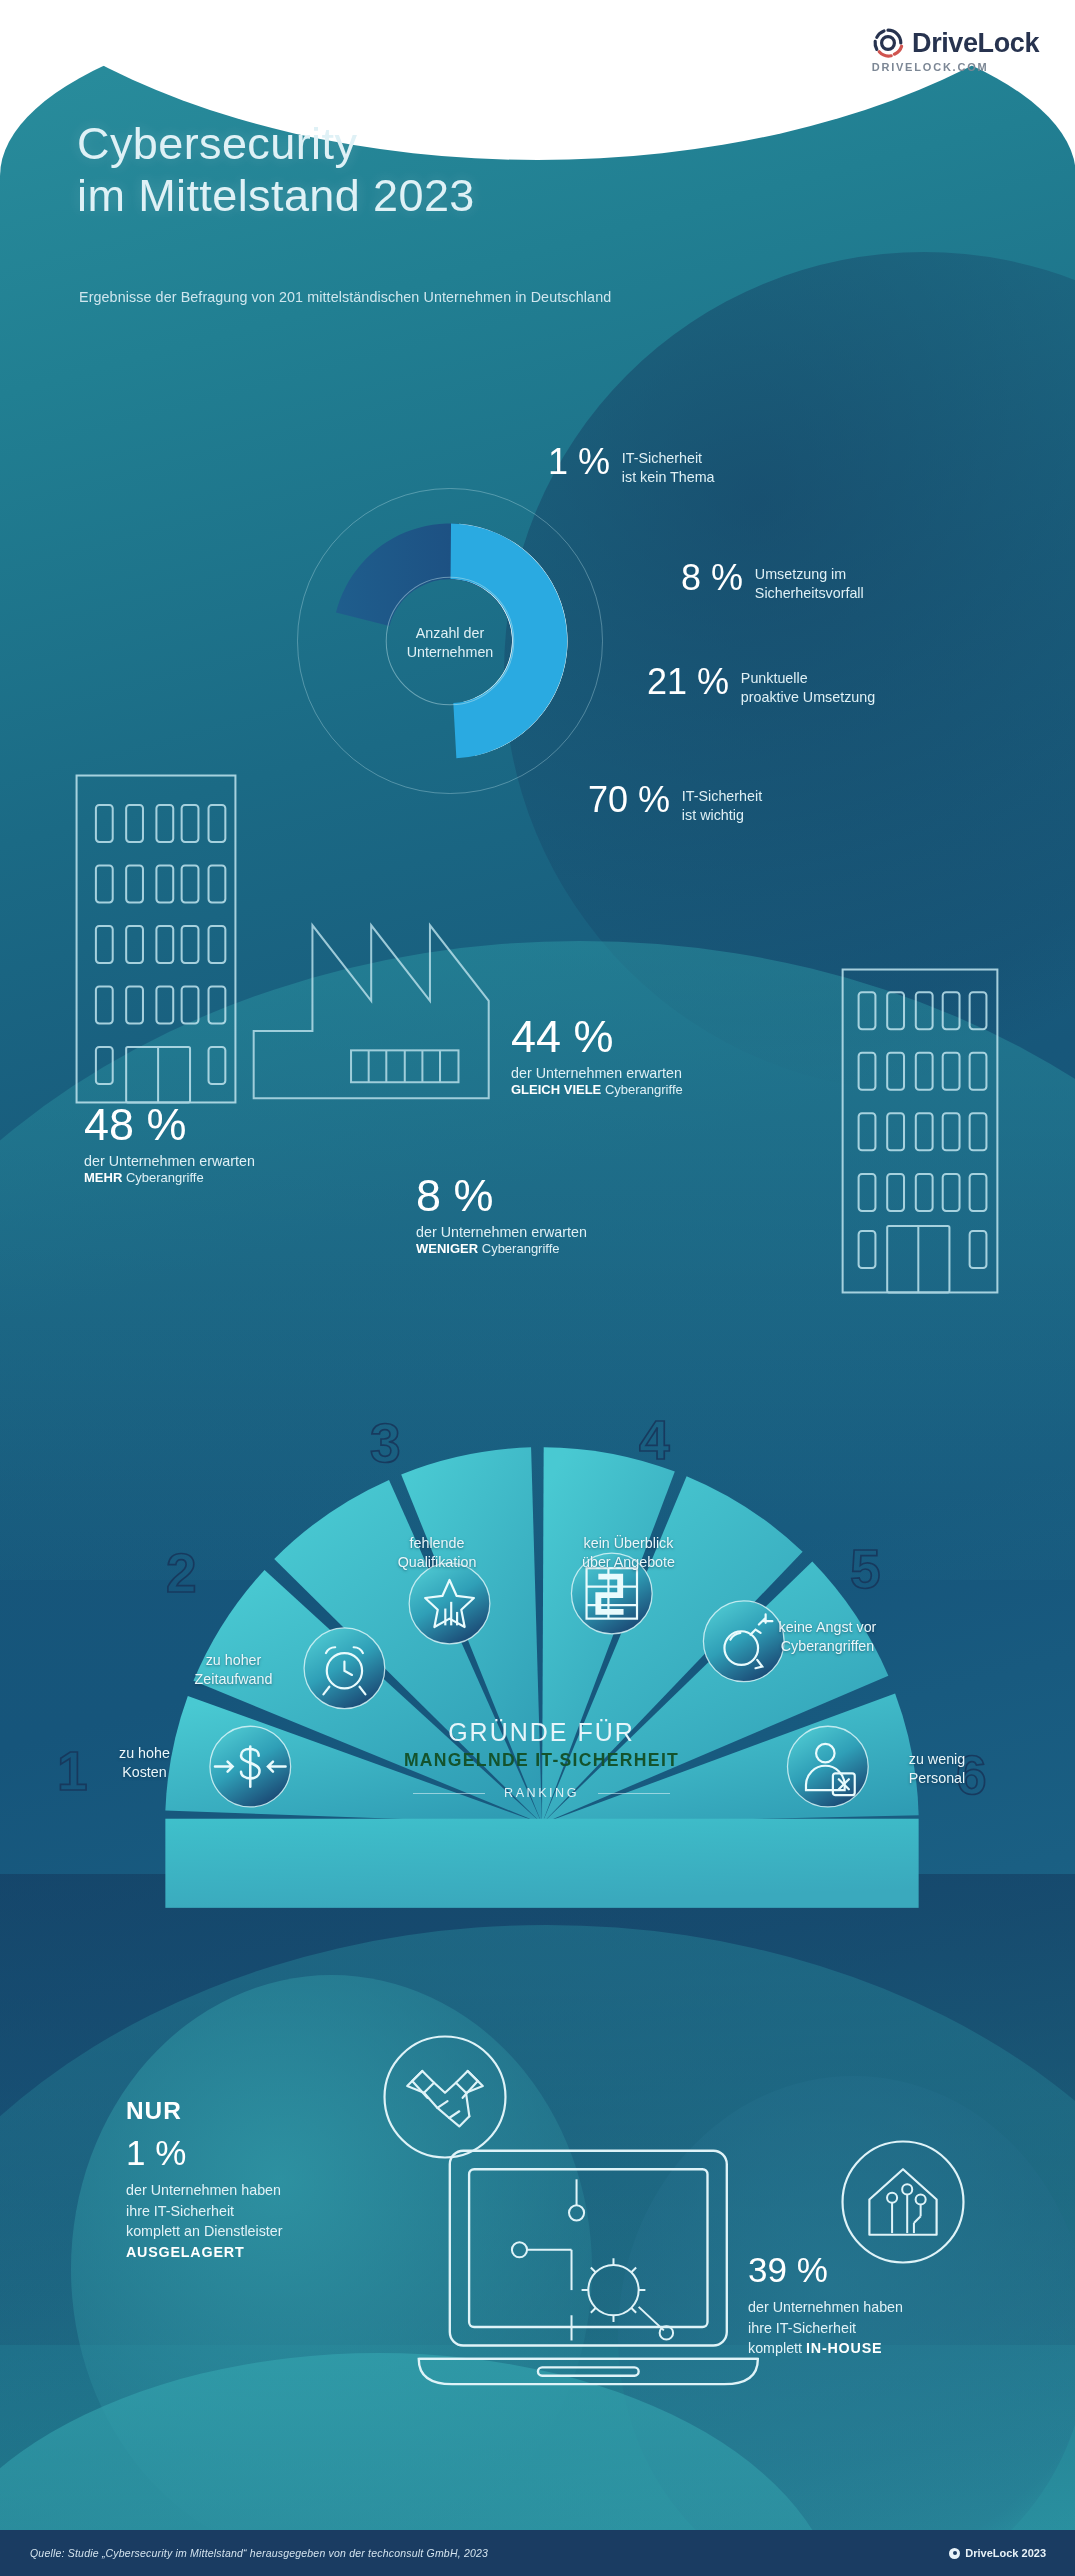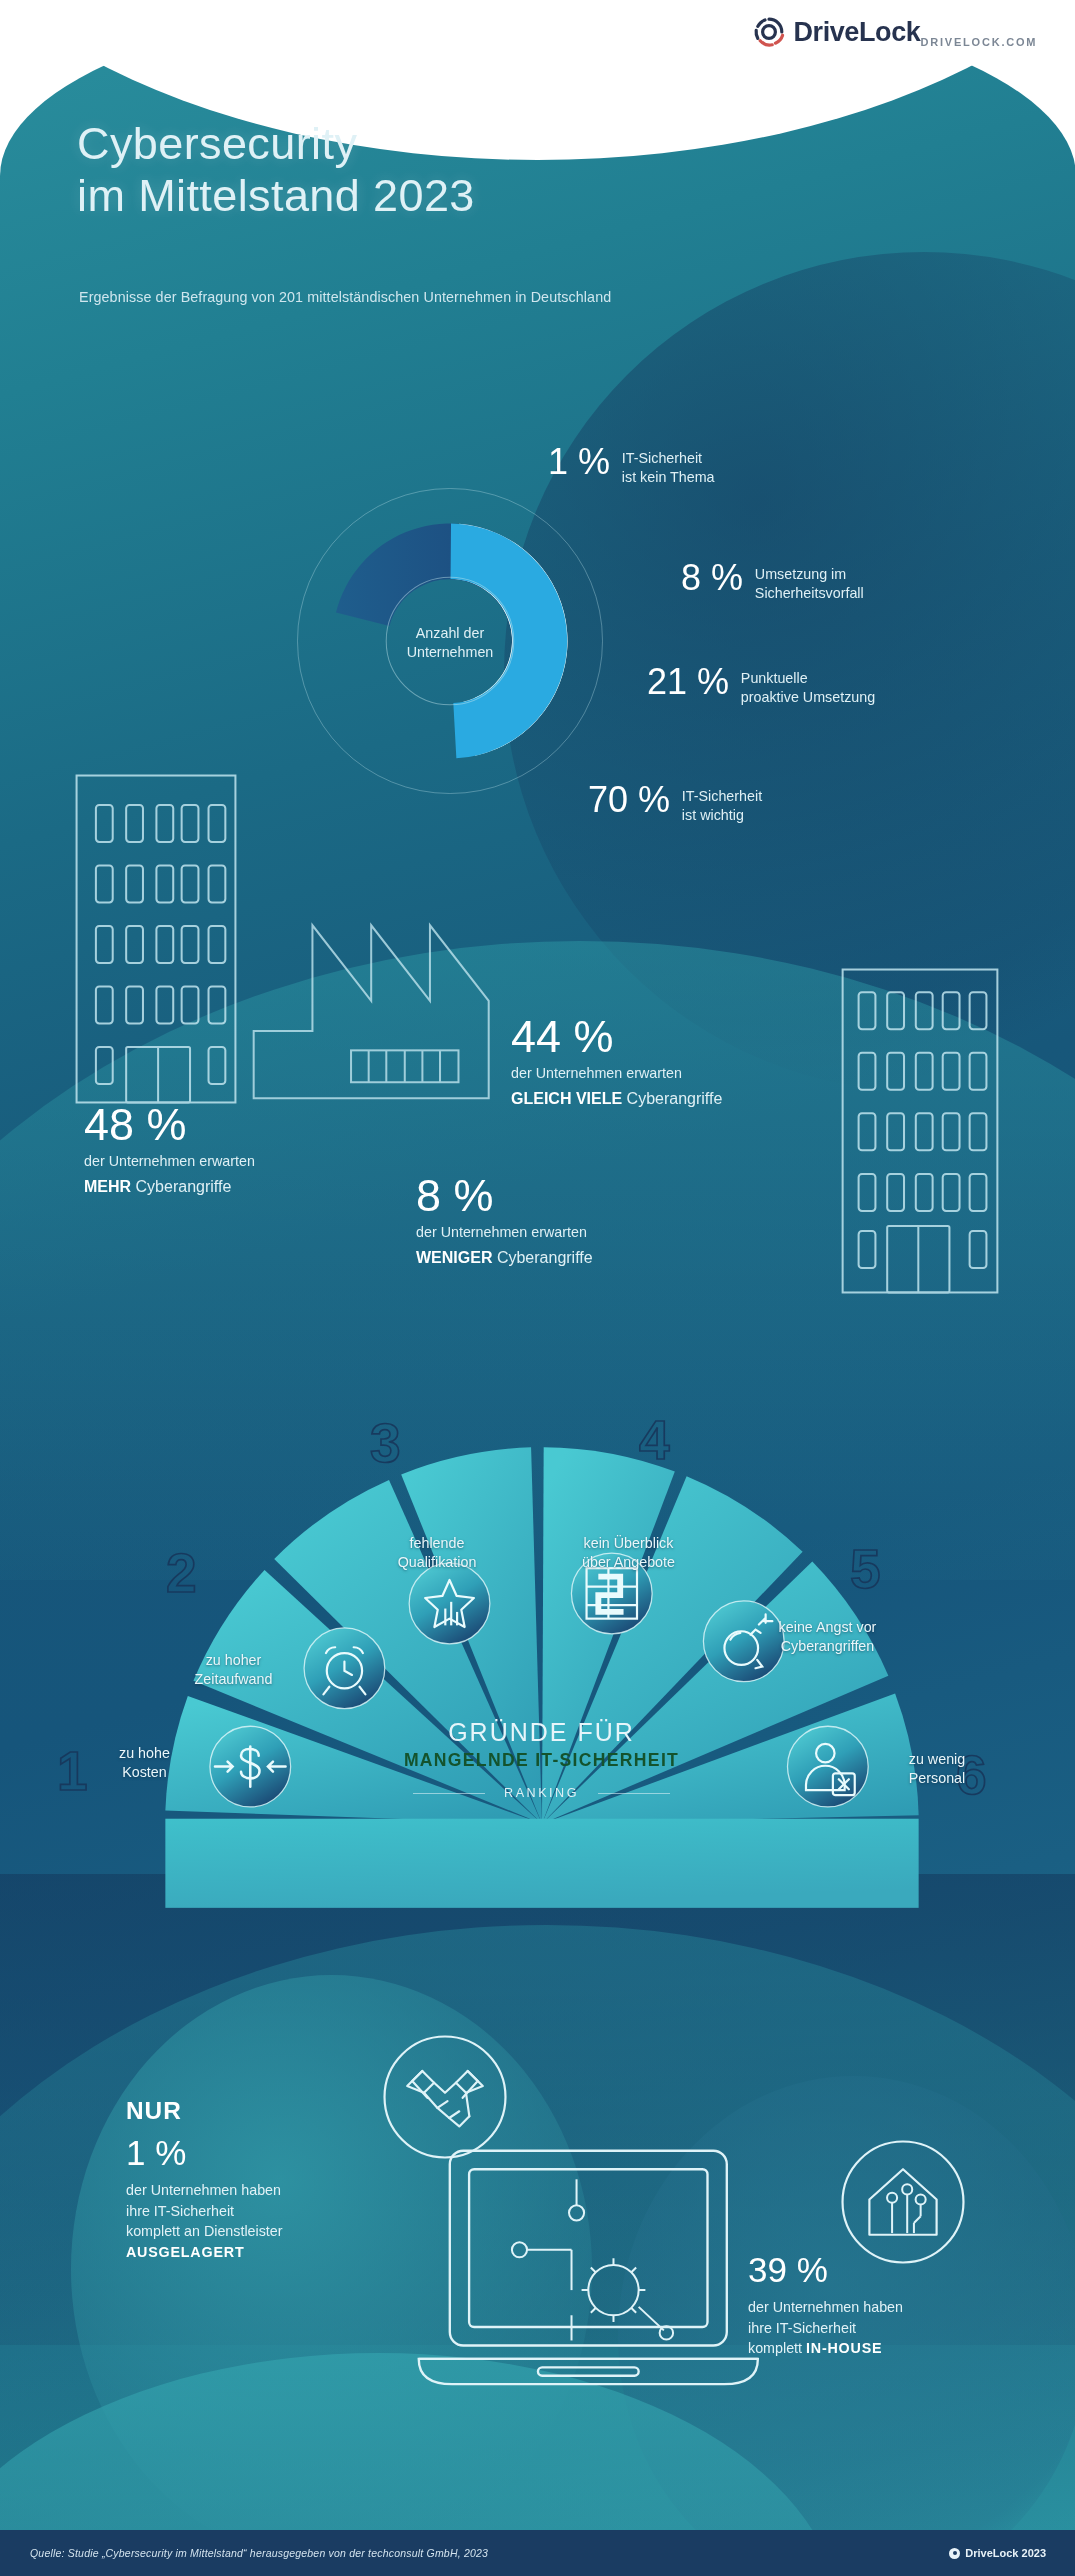--- a/index.html
+++ b/index.html
@@ -65,22 +65,22 @@
     background:radial-gradient(circle at 45% 40%, rgba(38,118,145,.75), rgba(34,104,135,.3) 70%, rgba(34,104,135,0) 80%);
   }
   .blob-bottom-teal{
     position:absolute; left:-84px; top:2353px; width:925px; height:387px;
     border-radius:50% 50% 0 0 / 70% 70% 0 0;
     background:linear-gradient(180deg, rgba(50,160,172,.75), rgba(45,145,160,.35));
   }
 
   
   .logo{
-    position:absolute; right:37px; top:16px;
-    display:flex; flex-direction:row; align-items:flex-end;
+    position:absolute; right:37px; top:27px;
+    display:flex; flex-direction:column; align-items:flex-start;
   }
   .logo-row{ display:flex; align-items:center; gap:8.4px; }
   .logo-mark{ width:32px; height:32px; }
   .logo-word{
     font-size:27px; font-weight:bold; letter-spacing:-0.4px;
     color:#27334f;
   }
   .logo-word .lock{ color:#27334f; }
   .logo-sub{
     margin-top:1.7px; margin-right:1.7px;
@@ -121,21 +121,21 @@
 
   
   .bld-left{ position:absolute; left:74px; top:773px; }
   .bld-right{ position:absolute; left:840px; top:967px; }
   .factory{ position:absolute; left:252px; top:878px; }
 
   
   .exp{ position:absolute; }
   .exp .num{ font-size:45px; font-weight:300; color:#ffffff; line-height:1.05; }
   .exp .l1{ font-size:14.3px; color:#dff0f5; margin-top:5px; }
-  .exp .l2{ font-size:16px; color:#dff0f5; margin-top:9px; }
+  .exp .l2{ font-size:13px; color:#dff0f5; margin-top:1px; }
   .exp .l2 b{ font-weight:bold; color:#ffffff; }
   #exp-48{ left:84px; top:1101px; }
   #exp-44{ left:511px; top:1013px; }
   #exp-8 { left:416px; top:1172px; }
 
   
   .fan{ position:absolute; left:67px; top:1336px; width:950px; height:572px; }
   .fan svg{ position:absolute; left:0; top:0; }
   .fan-num{
     position:absolute; font-size:55px; font-weight:bold;

